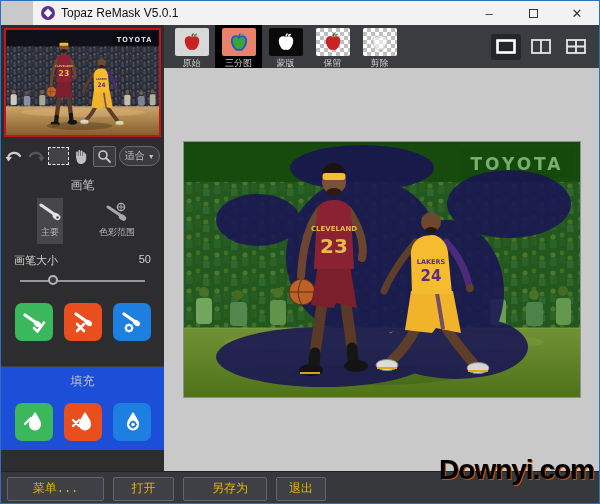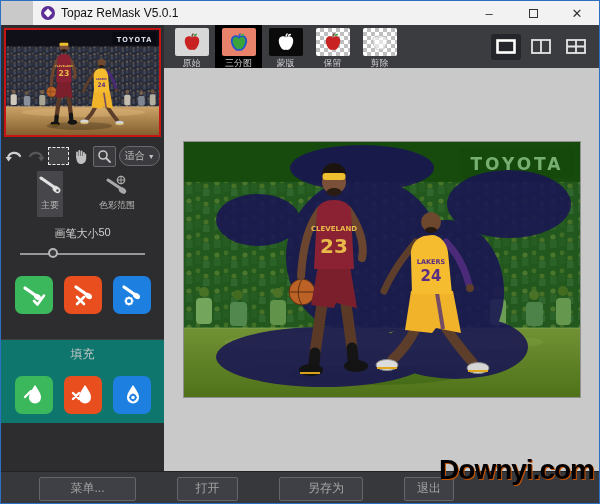--- a/index.html
+++ b/index.html
@@ -27,30 +27,30 @@
   .st-ico{display:flex;align-items:center;justify-content:center;width:21px;height:22px;}
   .marquee{width:22px;height:18px;border:1px dashed #e8e8e8;background:rgba(255,255,255,.10);}
   .boxed{width:26px;height:21px;border:1px solid #6a6a6e;background:#3b3b3f;border-radius:2px;}
   .zoom-dd{width:46px;height:20px;border:1px solid #6a6a6e;background:#3b3b3f;border-radius:10px;
            color:#c5c5c5;font-size:10px;display:flex;align-items:center;justify-content:center;gap:3px;}
   .section-title{text-align:center;color:#c8c8c8;font-size:12px;padding:6px 0 4px;flex:none;}
   .brush-tabs{display:flex;flex:none;}
   .brush-tab{flex:1;display:flex;flex-direction:column;align-items:center;padding:4px 0 5px;gap:2px;margin-left:36px;}
   .brush-tab.selected{background:#47474b;}
   .brush-lbl{font-size:9px;color:#b5b5b5;white-space:nowrap;}
-  .size-row{display:flex;justify-content:center;padding:9px 13px 2px;color:#cfcfcf;font-size:11px;flex:none;}
+  .size-row{display:flex;justify-content:space-between;padding:9px 13px 2px;color:#cfcfcf;font-size:11px;flex:none;}
   .slider{position:relative;height:18px;margin:2px 19px 4px;flex:none;}
   .slider .track{position:absolute;top:8px;left:0;right:0;height:2px;background:#97979b;}
   .slider .handle{position:absolute;top:3px;left:22%;width:10px;height:10px;border-radius:50%;
                   background:#39393d;border:2px solid #b5b5b5;}
   .btn-row{display:flex;justify-content:center;gap:11px;padding:9px 0;flex:none;}
   .action-btn{width:38px;height:38px;border-radius:7px;display:flex;align-items:center;
               justify-content:center;border:none;padding:0;}
   .green{background:#3cb85c;}.red{background:#e84e1e;}.blue{background:#1d7fe0;}
-  .fill-section{margin-top:16px;background:#0f766e;border-top:1px solid #3e3e42;flex:none;}
+  .fill-section{margin-top:16px;background:#1d4ed8;border-top:1px solid #3e3e42;flex:none;}
   .compute-btn{margin:6px 6px 0;height:26px;background:linear-gradient(#fefefe,#d4d4d4);
                border:1px solid #8a8a8a;border-radius:4px;font-size:12px;color:#111;flex:none;
                font-family:inherit;}
   
   .main{flex:1;display:flex;flex-direction:column;min-width:0;}
   .apple-bar{height:43px;background:#3a3c40;display:flex;align-items:stretch;padding-left:4px;flex:none;}
   .apple-tab{width:47px;display:flex;flex-direction:column;align-items:center;padding-top:3px;gap:1px;}
   .apple-tab.selected{background:#000000;}
   .icon-box{width:34px;height:28px;border-radius:2px;display:flex;align-items:center;justify-content:center;flex:none;}
   .ib-plain{background:#d8d8d8;}
@@ -62,22 +62,22 @@
     background-size:8px 8px;background-position:0 0,4px 4px;}
   .apple-lbl{font-size:9px;color:#cfcfcf;white-space:nowrap;}
   .view-modes{margin-left:auto;margin-right:8px;display:flex;gap:5px;align-items:center;}
   .vm-btn{width:30px;height:26px;display:flex;align-items:center;justify-content:center;border-radius:3px;}
   .vm-btn.selected{background:#24262b;}
   .canvas{flex:1;display:flex;align-items:center;justify-content:center;background:#c9c9c9;min-height:0;}
   .stage{border:1px solid #8f8f8f;line-height:0;}
   
   .bottombar{height:34px;background:#36383c;border-top:1px solid #212225;display:flex;
              align-items:center;padding:0 6px;gap:9px;}
-  .bb-btn{height:24px;background:#3e4045;border:1px solid #64666b;border-radius:2px;color:#a3a3a3;
-          font-size:12px;display:flex;align-items:center;justify-content:center;font-family:Liberation Sans, sans-serif;margin-left:32px;}
+  .bb-btn{height:24px;background:#3e4045;border:1px solid #64666b;border-radius:2px;color:#eab308;
+          font-size:12px;display:flex;align-items:center;justify-content:center;font-family:Liberation Mono, monospace;}
   .w-menu{width:97px;}.w-reset{width:97px;}.w-open{width:61px;}.w-saveas{width:84px;padding-left:16px;}.w-exit{width:50px;}
   .status{font-style:italic;color:#8f9196;font-size:11px;margin-left:14px;margin-right:auto;white-space:nowrap;}
   .watermark{position:absolute;right:5px;bottom:17px;font-size:28px;font-weight:bold;color:#000000;
              text-shadow:1px 1px 0 #c45300;z-index:10;pointer-events:none;letter-spacing:-1px;}
   svg text{font-family:"DejaVu Sans","Liberation Sans",sans-serif;}
 </style>
 </head>
 <body>
 
 <svg width="0" height="0" style="position:absolute" aria-hidden="true">
@@ -223,20 +223,21 @@
             <circle cx="6" cy="6" r="4" stroke="#c8c8c8" stroke-width="1.6" fill="none"></circle>
             <path d="M9,9 L13,13" stroke="#c8c8c8" stroke-width="1.8" stroke-linecap="round"></path>
           </svg>
         </div>
         <div class="zoom-dd">
           <span>适合</span>
           <span style="font-size:7px;">▼</span>
         </div>
       </div>
 
+      <div class="section-title">画笔</div>
 
       <div class="brush-tabs">
         <div class="brush-tab selected">
           <svg width="26" height="22" viewBox="0 0 26 22">
             <path d="M4,3 L17,12" stroke="#e2e2e2" stroke-width="3" stroke-linecap="round"></path>
             <ellipse cx="19.5" cy="14.5" rx="4.2" ry="3" fill="#e2e2e2" transform="rotate(35 19.5 14.5)"></ellipse>
             <circle cx="20.5" cy="15.5" r="1.2" fill="#47474b"></circle>
           </svg>
           <span class="brush-lbl">主要</span>
         </div>

